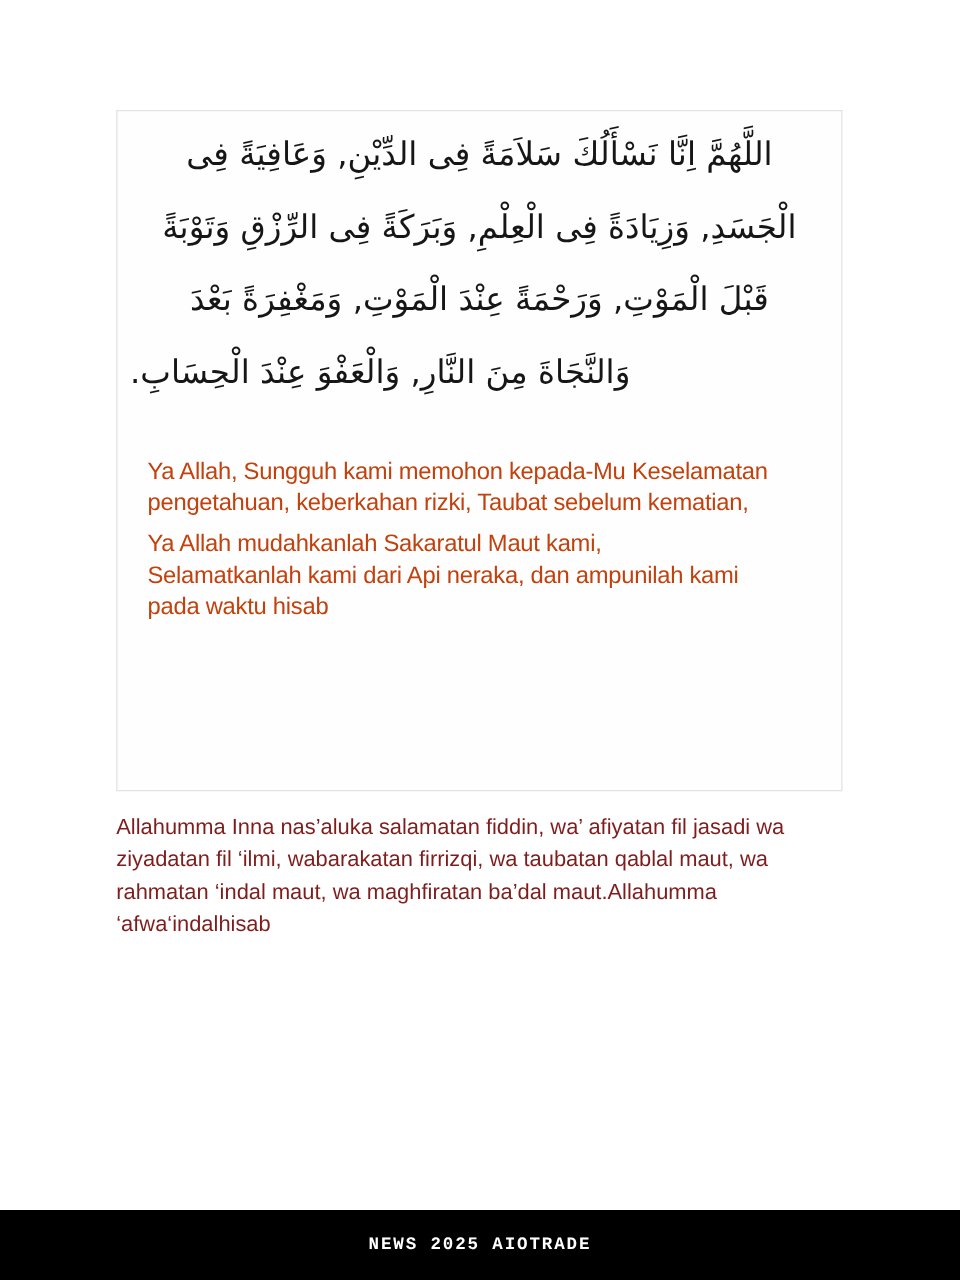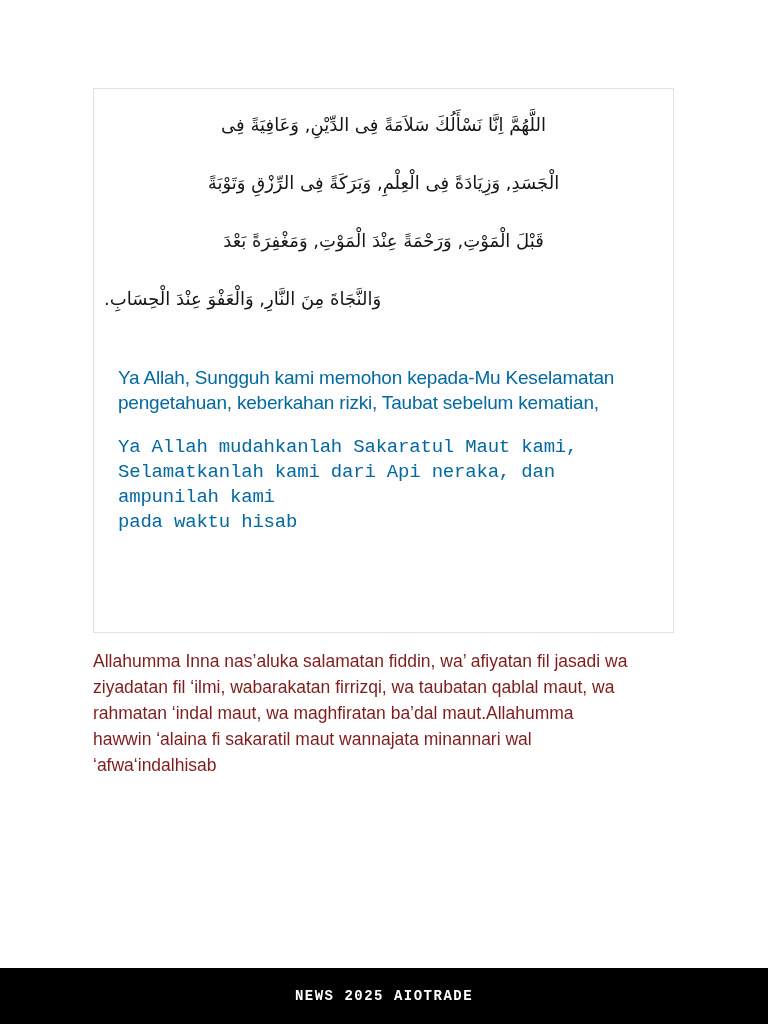--- a/index.html
+++ b/index.html
@@ -28,38 +28,38 @@
     margin-top: 6px;
     padding: 0 10px;
   }
   .arabic-line {
     height: 58px;
     display: flex;
     align-items: center;
     justify-content: center;
     direction: rtl;
     font-family: "DejaVu Sans", sans-serif;
-    font-size: 18px;
+    font-size: 26px;
     color: #161616;
     white-space: nowrap;
   }
   .arabic-line:last-child {
     justify-content: flex-end; 
   }
 
   .translation-block {
     padding: 0 10px 0 24px;
-    color: #0369a1;
+    color: #c2410c;
     font-size: 19px;
     line-height: 25px;
     font-weight: 500;
     letter-spacing: -0.2px;
   }
   .translation-block.first { margin-top: 38px; }
-  .translation-block.second { margin-top: 20px; font-family: Liberation Mono, monospace; }
+  .translation-block.second { margin-top: 8px; }
 
   
   .transliteration {
     position: absolute;
     left: 93px;
     top: 648px;
     width: 592px;
     color: #7f1d1d;
     font-size: 17.5px;
     line-height: 26px;
@@ -105,19 +105,18 @@
     <div>Ya Allah mudahkanlah Sakaratul Maut kami,</div>
     <div>Selamatkanlah kami dari Api neraka, dan ampunilah kami</div>
     <div>pada waktu hisab</div>
   </div>
 </div>
 
 <div class="transliteration">
   <div>Allahumma Inna nas’aluka salamatan fiddin, wa’ afiyatan fil jasadi wa</div>
   <div>ziyadatan fil ‘ilmi, wabarakatan firrizqi, wa taubatan qablal maut, wa</div>
   <div>rahmatan ‘indal maut, wa maghfiratan ba’dal maut.Allahumma</div>
-  <div>hawwin ‘alaina fi sakaratil maut wannajata minannari wal</div>
   <div>‘afwa‘indalhisab</div>
 </div>
 
 <div class="footer-bar">
   <span class="footer-label">NEWS 2025 AIOTRADE</span>
 </div>
 
 </body></html>

